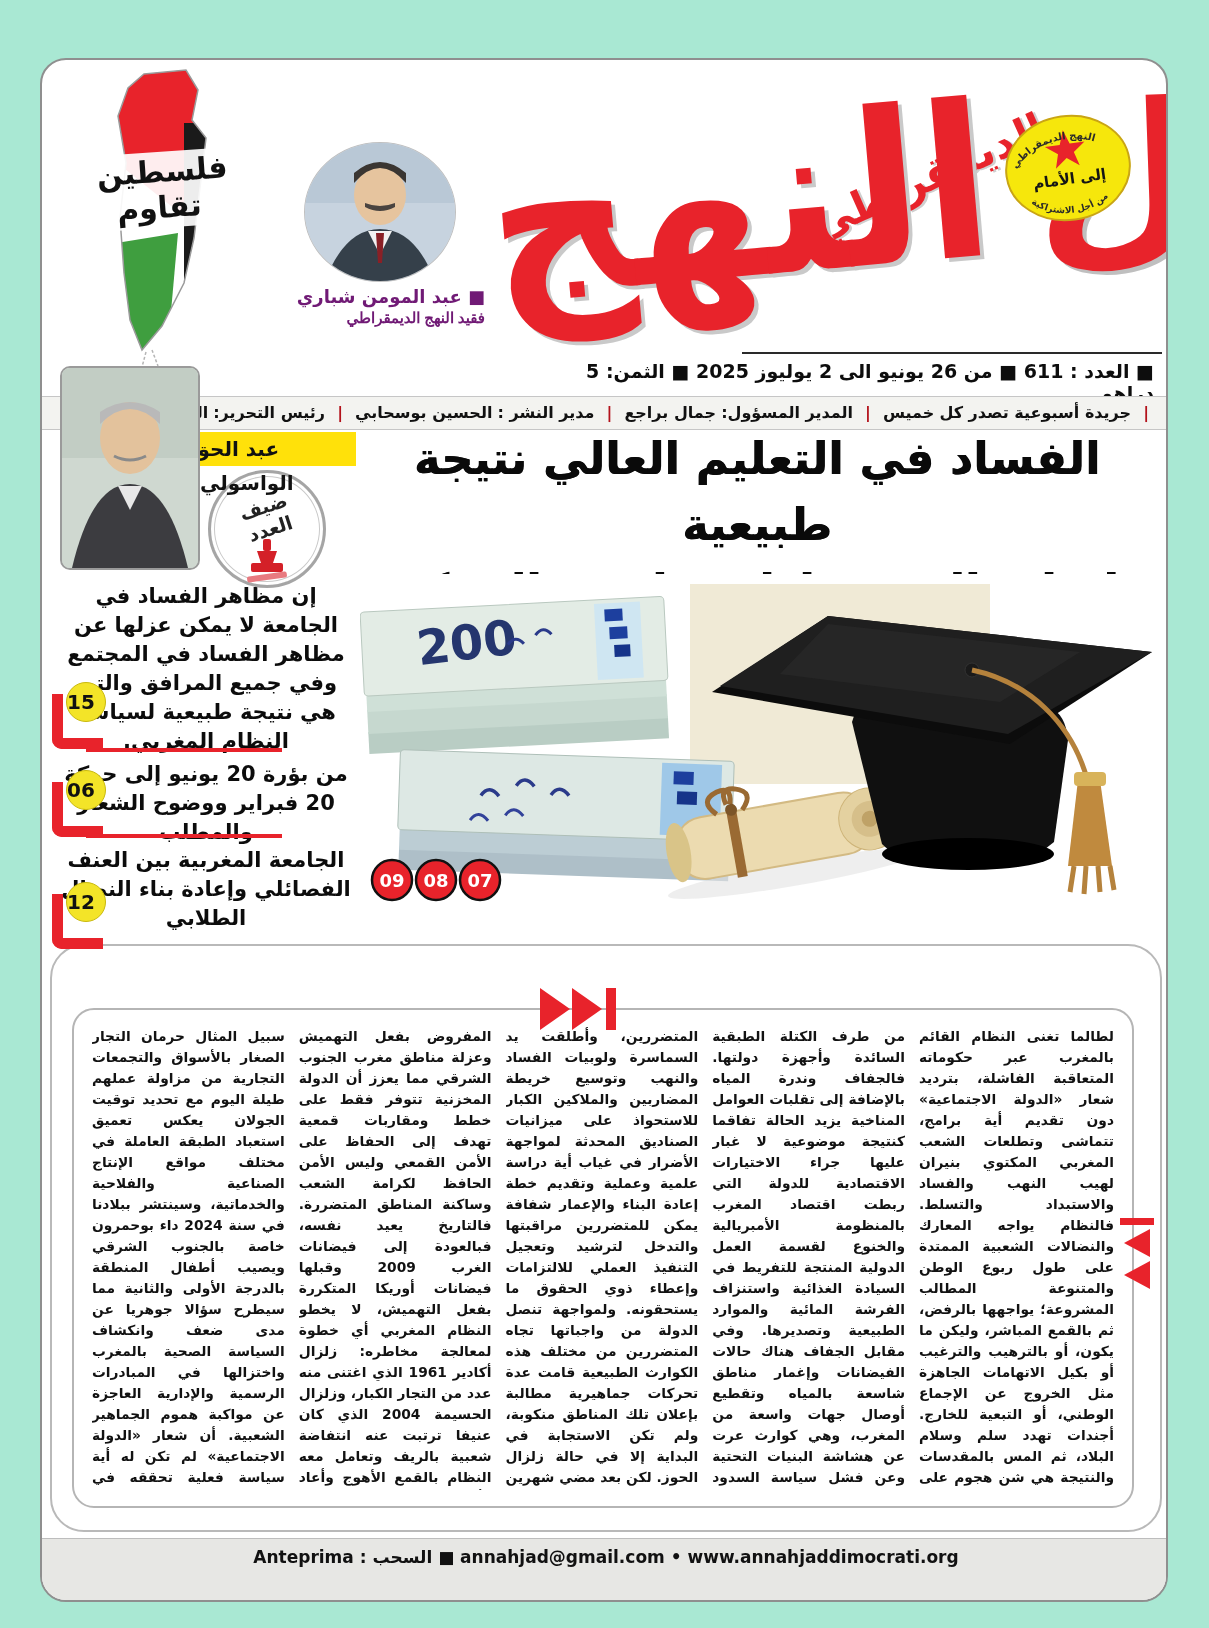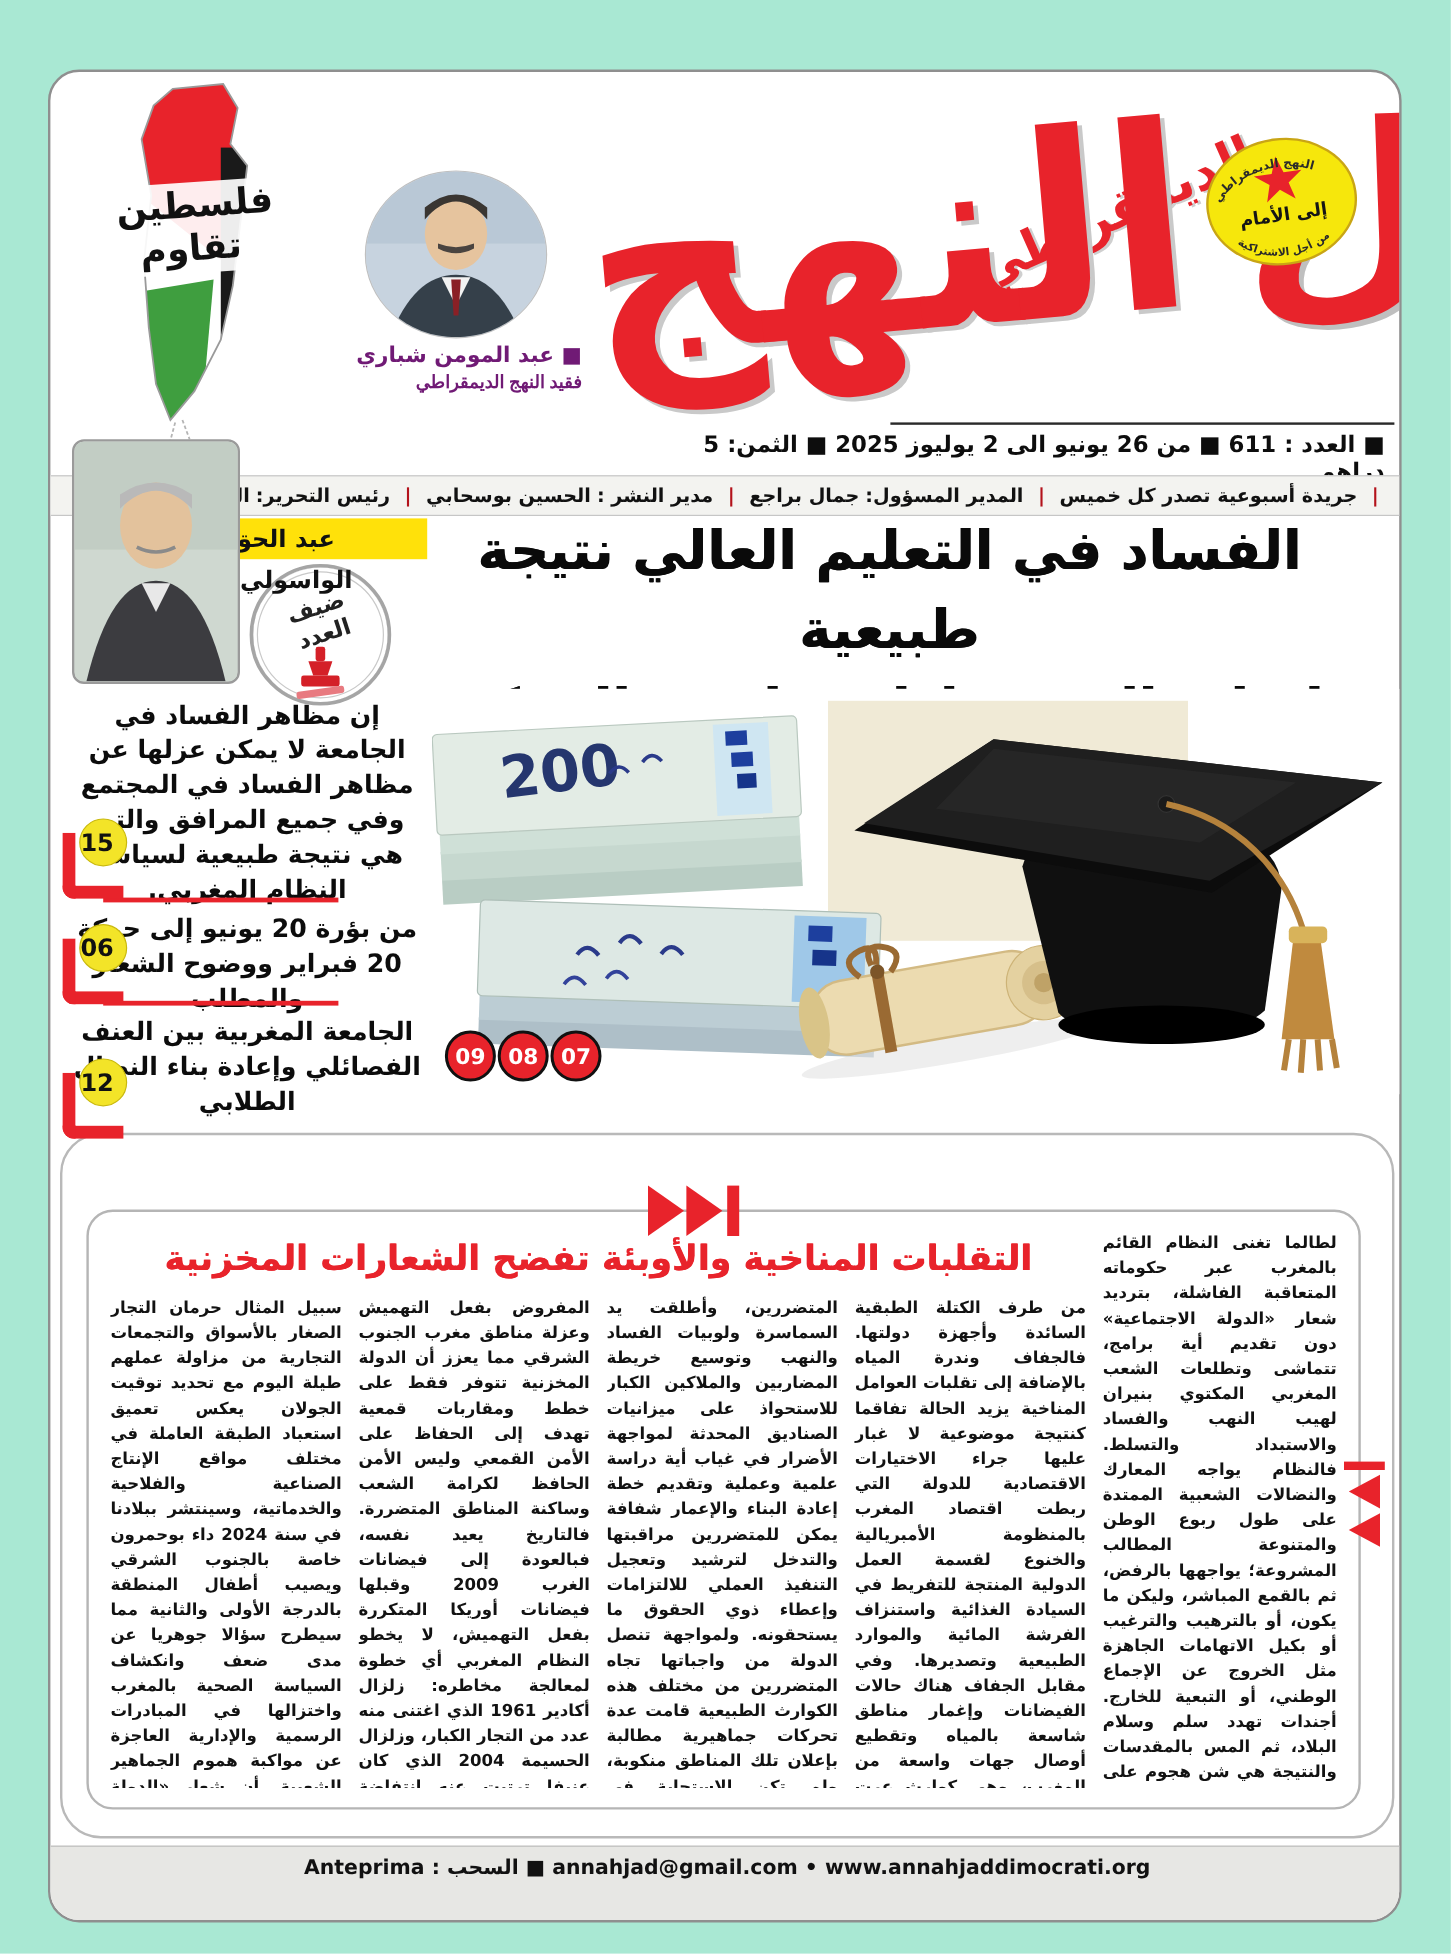--- a/index.html
+++ b/index.html
@@ -44,21 +44,21 @@
     border-top:1px solid #c6c6c6;border-bottom:1px solid #c6c6c6;
     direction:rtl;text-align:right;padding:0 14px 0 0;box-sizing:border-box;
     font-size:16px;line-height:32px;color:#111;white-space:nowrap;}
   .staff-bar .pipe{color:#b3121b;font-weight:800;margin:0 7px;}
   .staff-bar .lbl{font-weight:600;}
   .staff-bar .nm{font-weight:800;}
 
   
   .guest-label{left:150px;top:372px;width:164px;height:34px;background:#ffe10a;
     text-align:left;font-weight:800;font-size:20px;line-height:34px;direction:rtl;color:#111;z-index:4;}
-  .headline{left:296px;top:366px;width:806px;text-align:center;direction:rtl;color:#0a0a0a;
+  .headline{left:312px;top:366px;width:806px;text-align:center;direction:rtl;color:#0a0a0a;
     font-weight:900;font-size:45px;line-height:66px;text-shadow:.6px 0 #0a0a0a;}
   .guest-photo{left:18px;top:306px;width:136px;height:200px;border:2px solid #9a9a9a;border-radius:10px;
     overflow:hidden;background:#d4dcd6;z-index:5;}
   .stamp{left:166px;top:410px;width:112px;height:112px;border:3px solid #a5a5a5;border-radius:50%;
     background:#fff;z-index:3;box-shadow:inset 0 0 0 3px #fff, inset 0 0 0 4px #c9c9c9;}
   .stamp-text{position:absolute;left:0;top:22px;width:100%;text-align:center;
     font-weight:800;font-size:19px;line-height:23px;color:#222;transform:rotate(-18deg);direction:rtl;}
   .stamp-seal{position:absolute;left:34px;top:64px;width:44px;height:46px;}
 
   
@@ -313,21 +313,20 @@
   <div class="abs fwd-icon">
     <div class="fwd-tri"></div>
       <div class="fwd-tri"></div>
       <div class="fwd-bar"></div>
   </div>
 
   <div class="abs kal-box">
     <div class="kal-flex">
       <div class="kcol kcol-first">لطالما تغنى النظام القائم بالمغرب عبر حكوماته المتعاقبة الفاشلة، بترديد شعار «الدولة الاجتماعية» دون تقديم أية برامج، تتماشى وتطلعات الشعب المغربي المكتوي بنيران لهيب النهب والفساد والاستبداد والتسلط. فالنظام يواجه المعارك والنضالات الشعبية الممتدة على طول ربوع الوطن والمتنوعة المطالب المشروعة؛ يواجهها بالرفض، ثم بالقمع المباشر، وليكن ما يكون، أو بالترهيب والترغيب أو بكيل الاتهامات الجاهزة مثل الخروج عن الإجماع الوطني، أو التبعية للخارج. أجندات تهدد سلم وسلام البلاد، ثم المس بالمقدسات والنتيجة هي شن هجوم على حرية التعبير وعلى الحق في التظاهر بكل الوسائل عن طريق القضاء المتحكم فيه أو عبر الإعلام المأجور. فكيف يتعامل النظام القائم مع شعاراته حول «الدولة الاجتماعية» في وقت الكوارث الطبيعية؟ جدير بالتوضيح أن بعض هذه الكوارث الطبيعية يجد بعض أسبابه نتيجة السياسات المطبقة</div>
       <div class="kleft">
-        <div class="khead">التقلبات المناخية والأوبئة تفضح الشعارات المخزنية</div>
         <div class="kcols4">
           <div class="kcol">من طرف الكتلة الطبقية السائدة وأجهزة دولتها. فالجفاف وندرة المياه بالإضافة إلى تقلبات العوامل المناخية يزيد الحالة تفاقما كنتيجة موضوعية لا غبار عليها جراء الاختيارات الاقتصادية للدولة التي ربطت اقتصاد المغرب بالمنظومة الأمبريالية والخنوع لقسمة العمل الدولية المنتجة للتفريط في السيادة الغذائية واستنزاف الفرشة المائية والموارد الطبيعية وتصديرها. وفي مقابل الجفاف هناك حالات الفيضانات وإغمار مناطق شاسعة بالمياه وتقطيع أوصال جهات واسعة من المغرب، وهي كوارث عرت عن هشاشة البنيات التحتية وعن فشل سياسة السدود والتحكم في حمولة الوديان والشعاب. وفي حالة الزلازل، كما حصل مع زلزال الحوز لسنة 2023 وتداعيته لحدود الساعة على المتضررين وضحاياه، تملصت الدولة من مسؤوليتها وغابت عن ساحة المواجهة لآثار الزلزال. فرقت الوعود الكاذبة وأحكمت قبضتها السلطوية لمنع الاحتجاج وتنظيم</div>
           <div class="kcol">المتضررين، وأطلقت يد السماسرة ولوبيات الفساد والنهب وتوسيع خريطة المضاربين والملاكين الكبار للاستحواذ على ميزانيات الصناديق المحدثة لمواجهة الأضرار في غياب أية دراسة علمية وعملية وتقديم خطة إعادة البناء والإعمار شفافة يمكن للمتضررين مراقبتها والتدخل لترشيد وتعجيل التنفيذ العملي للالتزامات وإعطاء ذوي الحقوق ما يستحقونه. ولمواجهة تنصل الدولة من واجباتها تجاه المتضررين من مختلف هذه الكوارث الطبيعية قامت عدة تحركات جماهيرية مطالبة بإعلان تلك المناطق منكوبة، ولم تكن الاستجابة في البداية إلا في حالة زلزال الحوز. لكن بعد مضي شهرين من الفاجعة تحقق ذلك بفضل الضغط الشعبي، وهو المطلب الذي رفعه منذ البداية حزب النهج الديمقراطي العمالي. وتكررت المواجهات الشعبية لسياسة الإهمال والتنصل التي مارستها الدولة في العديد من الحالات مثل فيضانات طاطا سنة 2024، والتعتيم</div>
           <div class="kcol">المفروض بفعل التهميش وعزلة مناطق مغرب الجنوب الشرقي مما يعزز أن الدولة المخزنية تتوفر فقط على خطط ومقاربات قمعية تهدف إلى الحفاظ على الأمن القمعي وليس الأمن الحافظ لكرامة الشعب وساكنة المناطق المتضررة. فالتاريخ يعيد نفسه، فبالعودة إلى فيضانات الغرب 2009 وقبلها فيضانات أوريكا المتكررة بفعل التهميش، لا يخطو النظام المغربي أي خطوة لمعالجة مخاطره: زلزال أكادير 1961 الذي اغتنى منه عدد من التجار الكبار، وزلزال الحسيمة 2004 الذي كان عنيفا ترتبت عنه انتفاضة شعبية بالريف وتعامل معه النظام بالقمع الأهوج وأعاد مأساة انتفاضة 1984 للواجهة. إن انتشار وباء كورونا بداية 2020 وضع النظام المخزني في المحك على المستوى الاجتماعي والاقتصادي، أبان عن الاسلوب القمعي للدولة المغربية واستغلالها للوضع العام، ومحاولة تمرير عدد من الملفات والاجراءات التعسفية تحت ذريعة مواجهة الجائحة، من ضمنها على</div>
           <div class="kcol">سبيل المثال حرمان التجار الصغار بالأسواق والتجمعات التجارية من مزاولة عملهم طيلة اليوم مع تحديد توقيت الجولان يعكس تعميق استعباد الطبقة العاملة في مختلف مواقع الإنتاج الصناعية والفلاحية والخدماتية، وسينتشر ببلادنا في سنة 2024 داء بوحمرون خاصة بالجنوب الشرقي ويصيب أطفال المنطقة بالدرجة الأولى والثانية مما سيطرح سؤالا جوهريا عن مدى ضعف وانكشاف السياسة الصحية بالمغرب واختزالها في المبادرات الرسمية والإدارية العاجزة عن مواكبة هموم الجماهير الشعبية. أن شعار «الدولة الاجتماعية» لم تكن له أية سياسة فعلية تحققه في واقع جماهير شعبنا، وقد سقطت الدولة في امتحان مواجهة الكوارث الطبيعية بل حولت هذه الكوارث إلى مناسبة المزيد من النهب وتسليط السماسرة وأغنياء الكوارث، وشددت قبضة الضبط التسلطي والاستبدادي على المتضررين حتى لا يتحولون إلى حركة اجتماعية مناضلة.</div>
         </div>
       </div>
     </div>
   </div>
 

